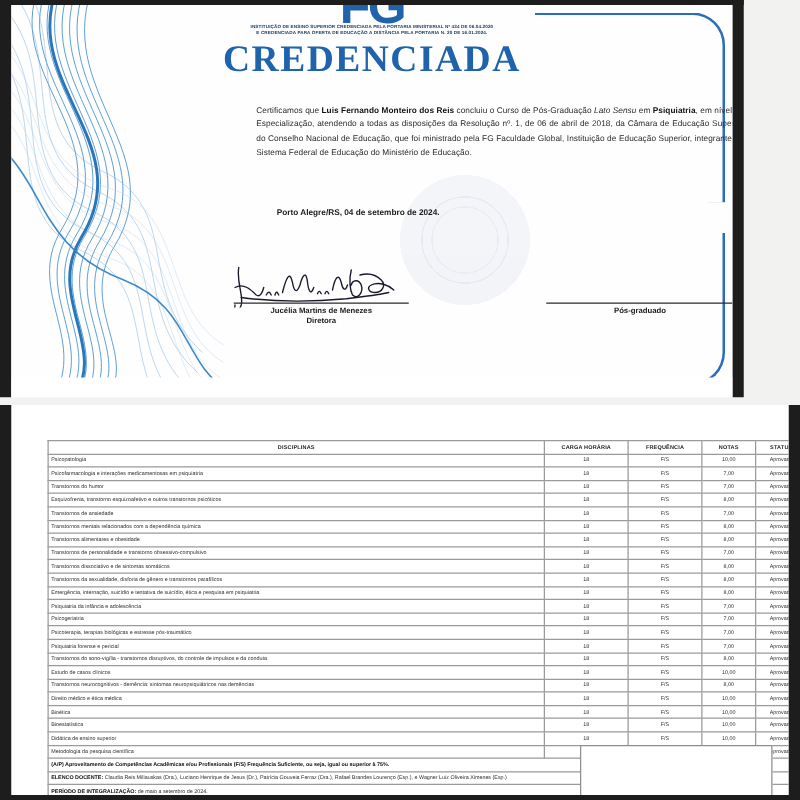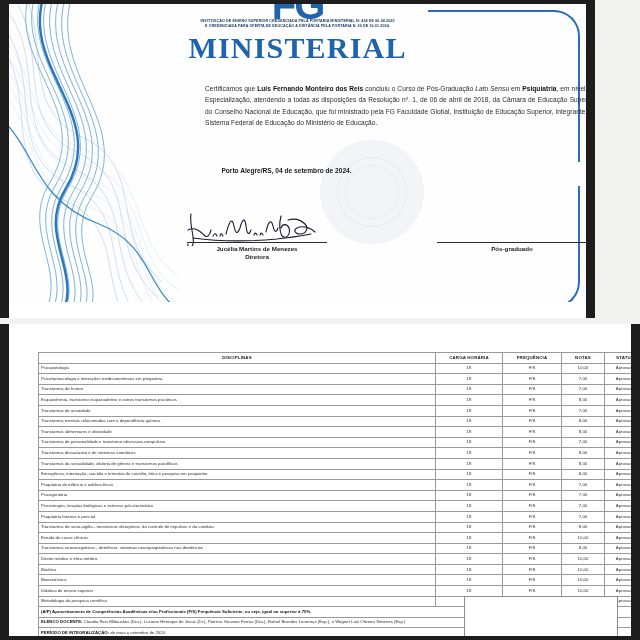--- a/index.html
+++ b/index.html
@@ -310,21 +310,21 @@
 
       <div class="seal"></div>
 
       <div class="logo-wrap">
         <span class="logo-fg">FG</span>
       </div>
 
       <div class="accred-line accred-1">INSTITUIÇÃO DE ENSINO SUPERIOR CREDENCIADA PELA PORTARIA MINISTERIAL Nº 434 DE 06.04.2020</div>
       <div class="accred-line accred-2">E CREDENCIADA PARA OFERTA DE EDUCAÇÃO A DISTÂNCIA PELA PORTARIA N. 20 DE 16.01.2024.</div>
 
-      <div class="cert-title">MINISTERIAL</div>
+      <div class="cert-title">CREDENCIADA</div>
 
       <div class="body-text">
         <span>Certificamos que </span><b>Luis Fernando Monteiro dos Reis</b><span> concluiu o Curso de Pós-Graduação </span><i>Lato Sensu</i><span> em </span><b>Psiquiatria</b><span>, em nível de Especialização, atendendo a todas as disposições da Resolução nº. 1, de 06 de abril de 2018, da Câmara de Educação Superior do Conselho Nacional de Educação, que foi ministrado pela FG Faculdade Global, Instituição de Educação Superior, integrante do Sistema Federal de Educação do Ministério de Educação.</span>
       </div>
 
       <div class="place-date">Porto Alegre/RS, 04 de setembro de 2024.</div>
 
       <svg class="handwriting" viewBox="0 0 150 36">
         <g fill="none" stroke="#1a1a2e" stroke-width="1.1" stroke-linecap="round">
           <path d="M6 4 C 4 16, 10 26, 8 34 C 6 40, 2 40, 3 34"></path>

